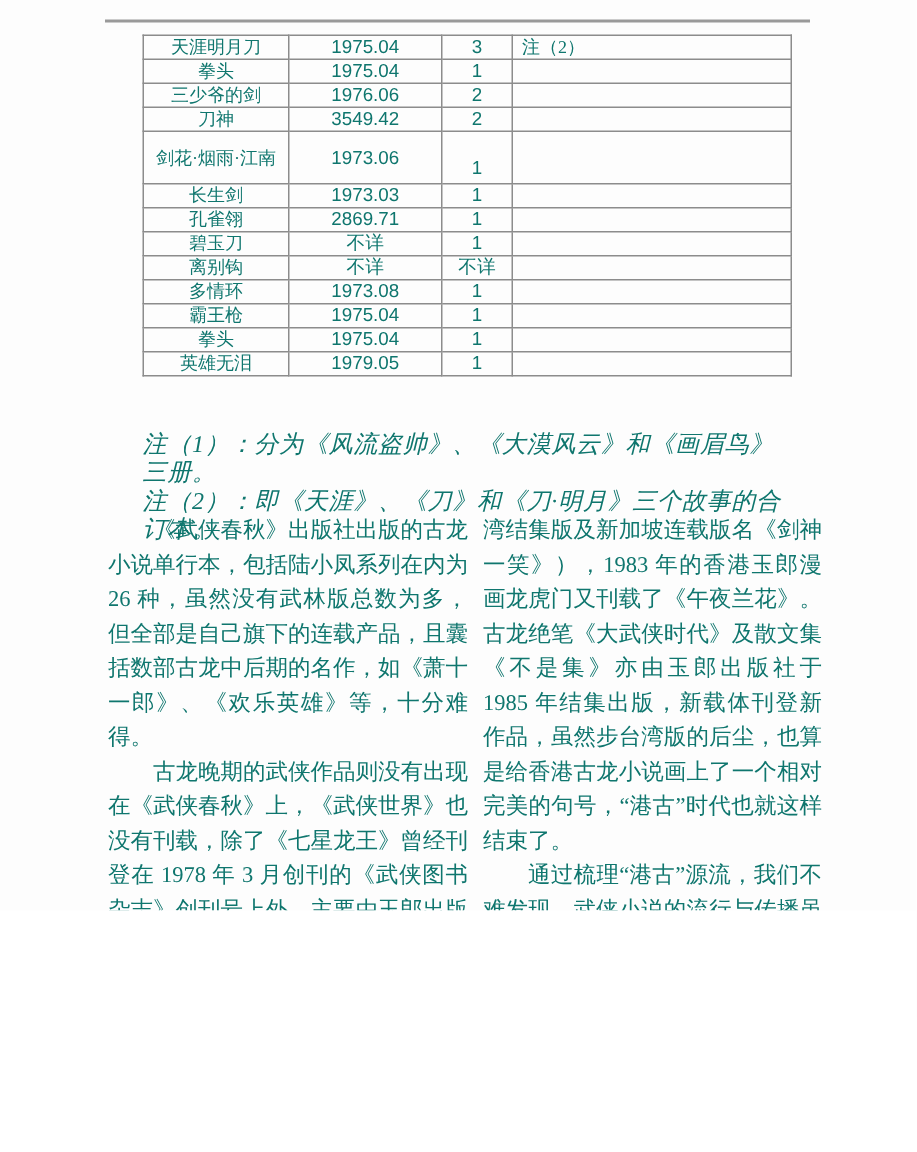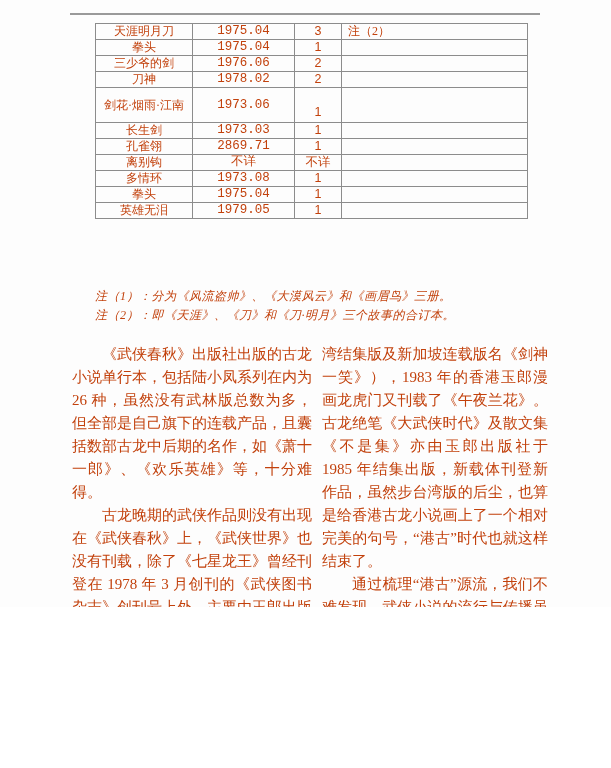--- a/index.html
+++ b/index.html
@@ -1,21 +1,21 @@
 <!DOCTYPE html>
 <html><head>
 <meta charset="utf-8">
 <style>
   html, body { margin: 0; padding: 0; }
   .page {
     position: relative;
     width: 611px;
     height: 607px;
     background: #fdfdfd;
-    color: #c2410c;
+    color: #0f766e;
     font-family: "Liberation Serif", serif;
     overflow: hidden;
   }
   .top-rule {
     position: absolute;
     left: 70px; top: 13px;
     width: 470px; height: 2px;
     background: #9a9a9a;
   }
   .serial-table {
@@ -30,31 +30,31 @@
     border: 1px solid #8c8c8c;
     font-size: 12px;
     text-align: center;
     vertical-align: middle;
     height: 15px;
     line-height: 1.2;
     padding: 0 2px;
     overflow: hidden;
   }
   .serial-table .col-title { width: 92px; }
-  .serial-table .col-date  { width: 97px; font-family: Liberation Mono, monospace; font-size: 12.5px; }
+  .serial-table .col-date  { width: 97px; font-family: Liberation Sans, sans-serif; font-size: 12.5px; }
   .serial-table .col-count { width: 42px; font-family: "Liberation Sans", sans-serif; font-size: 12.5px; }
   .serial-table .col-note  { width: 177px; text-align: left; padding-left: 6px; font-family: Liberation Serif, serif; }
   .serial-table tr.tall td { height: 32px; }
   .serial-table tr.tall .col-count { vertical-align: bottom; padding-bottom: 2px; }
   .notes {
     position: absolute;
     left: 95px; top: 287px;
     width: 430px;
     font-style: italic;
-    font-size: 12px;
+    font-size: 16px;
     line-height: 19px;
     letter-spacing: 0.5px;
   }
   .body-col {
     position: absolute;
     top: 343px; bottom: 0;
     overflow: hidden;
     font-size: 15px;
     line-height: 23px;
     text-align: justify;
@@ -94,21 +94,21 @@
           <td class="col-note"></td>
         </tr>
         <tr>
           <td class="col-title">三少爷的剑</td>
           <td class="col-date">1976.06</td>
           <td class="col-count">2</td>
           <td class="col-note"></td>
         </tr>
         <tr>
           <td class="col-title">刀神</td>
-          <td class="col-date">1978.02</td>
+          <td class="col-date">3549.42</td>
           <td class="col-count">2</td>
           <td class="col-note"></td>
         </tr>
         <tr class="tall">
           <td class="col-title">剑花·烟雨·江南</td>
           <td class="col-date">1973.06</td>
           <td class="col-count">1</td>
           <td class="col-note"></td>
         </tr>
         <tr>
@@ -117,28 +117,40 @@
           <td class="col-count">1</td>
           <td class="col-note"></td>
         </tr>
         <tr>
           <td class="col-title">孔雀翎</td>
           <td class="col-date">2869.71</td>
           <td class="col-count">1</td>
           <td class="col-note"></td>
         </tr>
         <tr>
+          <td class="col-title">碧玉刀</td>
+          <td class="col-date">不详</td>
+          <td class="col-count">1</td>
+          <td class="col-note"></td>
+        </tr>
+        <tr>
           <td class="col-title">离别钩</td>
           <td class="col-date">不详</td>
           <td class="col-count">不详</td>
           <td class="col-note"></td>
         </tr>
         <tr>
           <td class="col-title">多情环</td>
           <td class="col-date">1973.08</td>
+          <td class="col-count">1</td>
+          <td class="col-note"></td>
+        </tr>
+        <tr>
+          <td class="col-title">霸王枪</td>
+          <td class="col-date">1975.04</td>
           <td class="col-count">1</td>
           <td class="col-note"></td>
         </tr>
         <tr>
           <td class="col-title">拳头</td>
           <td class="col-date">1975.04</td>
           <td class="col-count">1</td>
           <td class="col-note"></td>
         </tr>
         <tr>

